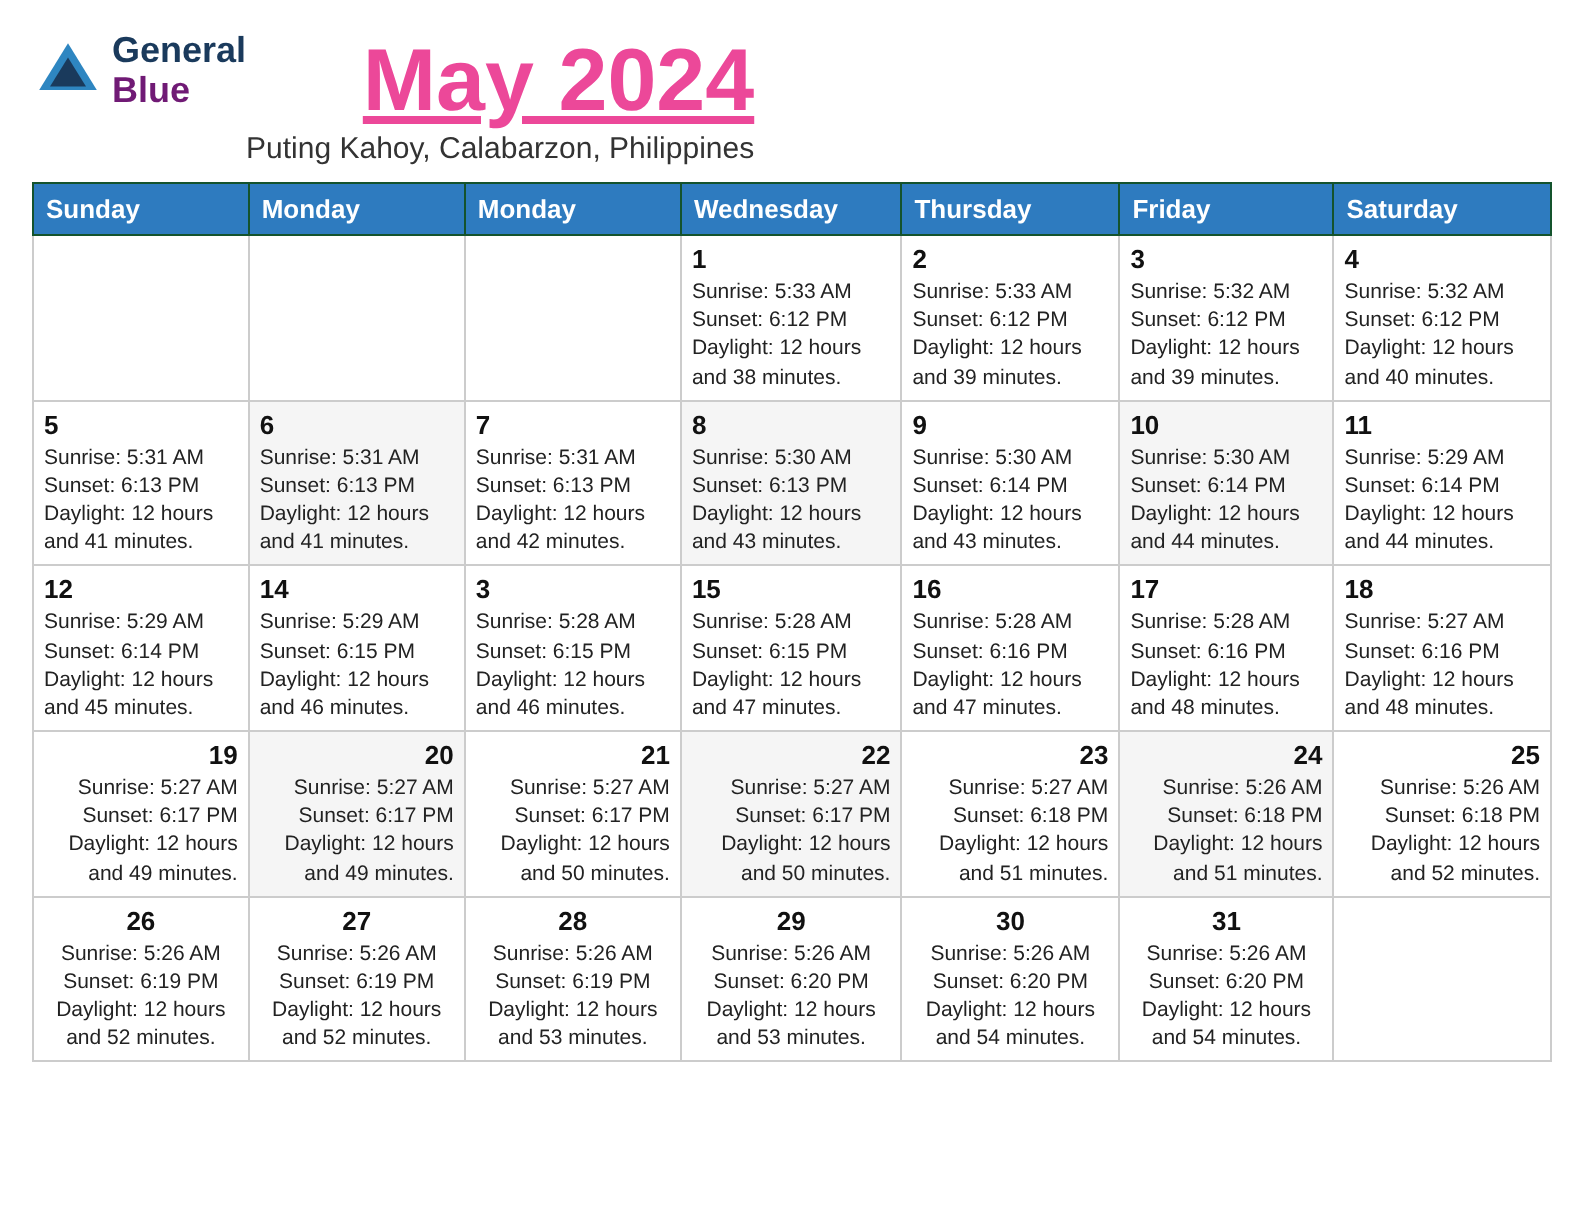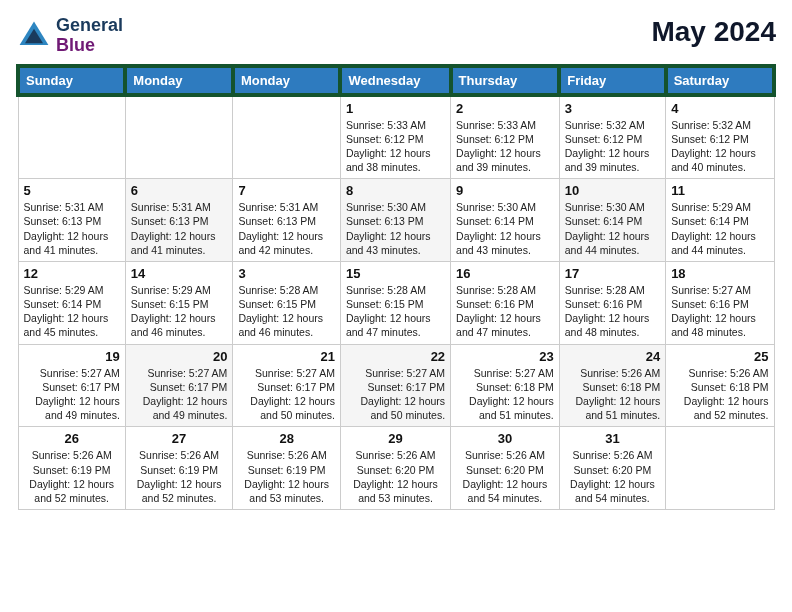--- a/index.html
+++ b/index.html
@@ -5,21 +5,21 @@
     * { box-sizing: border-box; margin: 0; padding: 0; }
     body {
       font-family: Arial, sans-serif;
       background: #fff;
       width: 792px;
       min-height: 612px;
       padding: 16px;
     }
     .header {
       display: flex;
-      justify-content: space-between;
+      justify-content: flex-start;
       align-items: flex-start;
       margin-bottom: 8px;
     }
     .logo {
       display: flex;
       align-items: center;
       gap: 4px;
     }
     .logo-text {
       font-size: 18px;
@@ -31,40 +31,41 @@
       color: #701a75;
     }
     .logo-icon {
       width: 36px;
       height: 36px;
     }
     .title-block {
       text-align: right;
     }
     .month-title {
-      font-size: 28px;
+      font-size: 44px;
       font-weight: bold;
-      color: #0f172a;
+      color: #ec4899;
+      text-decoration: underline;
     }
     .subtitle {
       font-size: 15px;
       color: #333;
     }
     .calendar {
       width: 100%;
       border-collapse: collapse;
       font-size: 11px;
     }
     .calendar th {
       background: #2e7bbf;
       color: #fff;
       text-align: left;
       padding: 5px 6px;
       font-size: 13px;
-      border: 4px solid #14532d;
+      border: 1px solid #14532d;
     }
     .calendar td {
       border: 1px solid #ccc;
       vertical-align: top;
       padding: 4px 5px;
       width: 113px;
       min-height: 80px;
       background: #fff;
     }
     .calendar tr:nth-child(even) td {
@@ -100,20 +101,21 @@
       <polygon points="20,4 36,30 4,30" fill="#2e86c1"></polygon>
       <polygon points="20,12 30,28 10,28" fill="#1a3a5c"></polygon>
     </svg>
     <div class="logo-text">
       <div>General</div>
       <div><span>Blue</span></div>
     </div>
   </div>
   <div class="title-block">
     <div class="month-title">May 2024</div>
+    <div class="subtitle">Puting Kahoy, Calabarzon, Philippines</div>
   </div>
 </div>
 
 <table class="calendar">
   <thead>
     <tr>
     <th>Sunday</th>
         <th>Monday</th>
         <th>Monday</th>
         <th>Wednesday</th>

